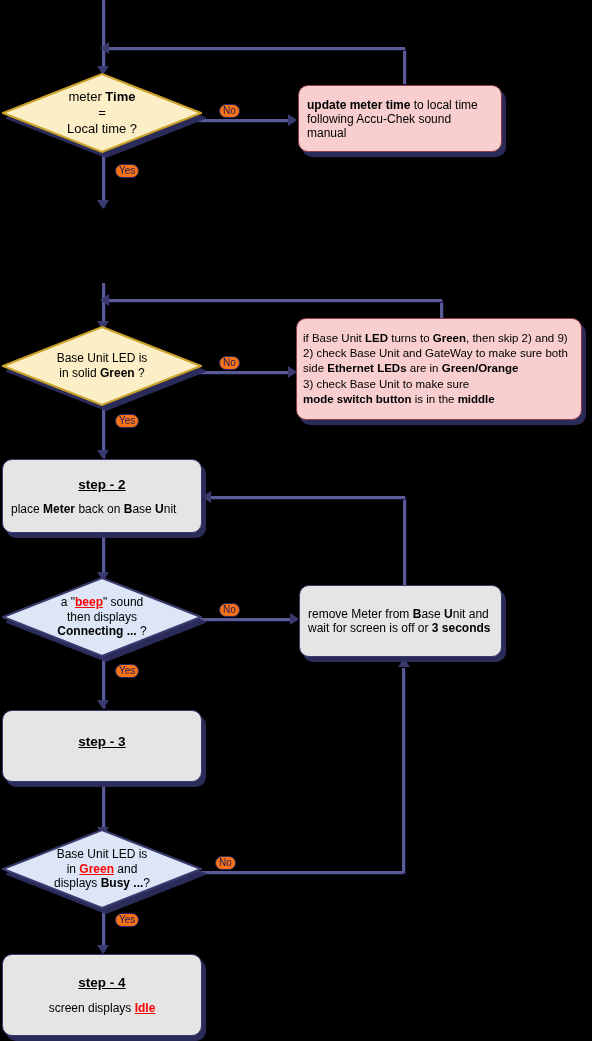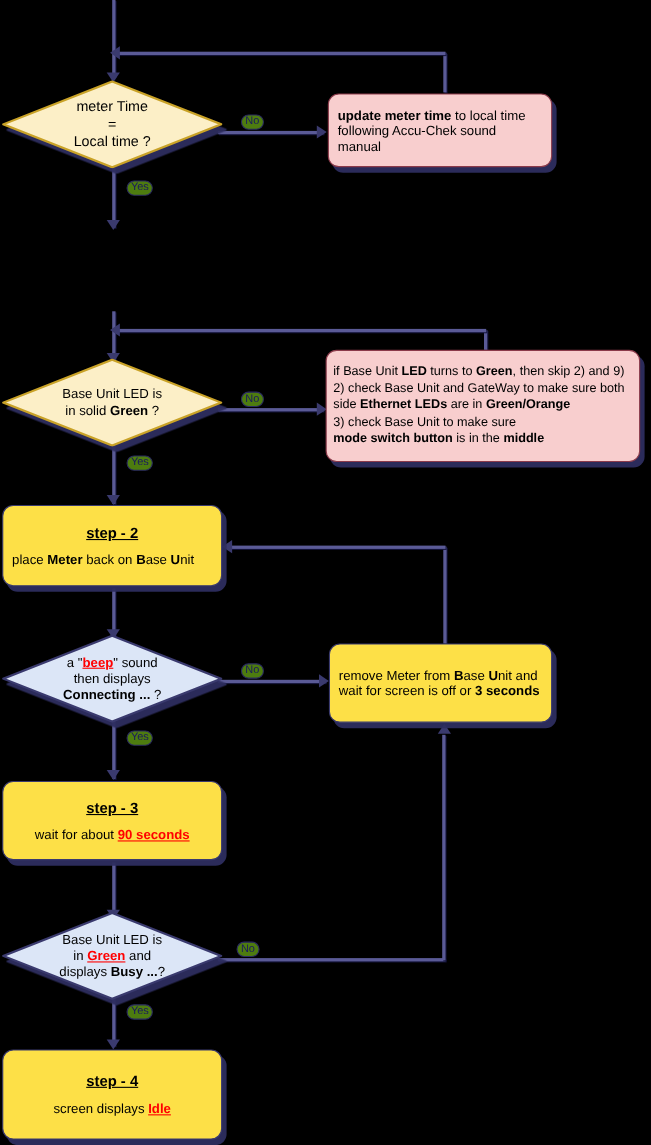--- a/index.html
+++ b/index.html
@@ -12,21 +12,21 @@
 
   .rbox{
     border:1.5px solid #3a3a6e;
     border-radius:10px;
     box-shadow:4px 5px 0 0 rgba(45,45,95,.95);
     display:flex;flex-direction:column;justify-content:center;
     color:#000;
   }
   .rbox.green{background:#d9ead3;border-color:#2f4f2f;}
   .rbox.pink {background:#f8cece;border-color:#8b3a4a;}
-  .rbox.blue {background:#fde047;border-color:#3a3a6e;}
+  .rbox.blue {background:#e5e5e5;border-color:#3a3a6e;}
 
   .diamond{
     display:flex;align-items:center;justify-content:center;
     text-align:center;color:#000;
   }
   .diamond .dshape{
     position:absolute;left:0;top:0;width:100%;height:100%;
     filter:drop-shadow(4px 5px 0 rgba(45,45,95,.95));
   }
   .diamond .dtext{position:relative;z-index:2;width:78%;line-height:1.22;}
@@ -45,21 +45,21 @@
   .edge.h{height:3px;}
   .edge.v{width:3px;}
 
   .arrow{position:absolute;width:0;height:0;}
   .arrow.down {border-left:6px solid transparent;border-right:6px solid transparent;border-top:9px solid #3a3a6e;}
   .arrow.up   {border-left:6px solid transparent;border-right:6px solid transparent;border-bottom:9px solid #3a3a6e;}
   .arrow.right{border-top:6px solid transparent;border-bottom:6px solid transparent;border-left:9px solid #3a3a6e;}
   .arrow.left {border-top:6px solid transparent;border-bottom:6px solid transparent;border-right:9px solid #3a3a6e;}
 
   .elabel{position:absolute;font-size:10px;color:#1a1a5e;
-          background:#4d7c0f;border-radius:7px;padding:0 3px;
+          background:#f97316;border-radius:7px;padding:0 3px;
           line-height:12px;border:1px solid #2a2a60;}
 </style>
 </head>
 <body>
 
 <div id="canvas">
 
   <div class="edge v" style="left:102px;top:0px;height:70px;"></div>
   <div class="arrow down" style="left:97px;top:66px;"></div>
 
@@ -115,21 +115,21 @@
 
   <div class="edge v" style="left:102px;top:903px;height:48px;"></div>
   <div class="arrow down" style="left:97px;top:945px;"></div>
   <div class="elabel" style="left:115px;top:913px;">Yes</div>
 
   <div class="node diamond" style="left:2px;top:73px;width:200px;height:80px;">
     <svg class="dshape" viewBox="0 0 200 80" preserveAspectRatio="none">
       <polygon points="100,1 199,40 100,79 1,40" fill="#fcefc7" stroke="#c9a227" stroke-width="2"></polygon>
     </svg>
     <div class="dtext t13" id="n0">
-        <div><span>meter </span><span style="font-weight: normal; margin-top: 12px;">Time</span></div>
+        <div><span>meter </span><span style="font-weight: bold; margin-top: 12px;">Time</span></div>
         <div><span>=</span></div>
         <div><span>Local time ?</span></div>
       </div>
   </div>
 
   <div class="node rbox pink" style="left:298px;top:85px;width:204px;height:67px;padding:6px 8px;">
     <div class="t12 left-line" id="n1">
         <div><span style="font-weight: bold;">update meter time</span><span> to local time</span></div>
         <div><span>following Accu-Chek sound manual</span></div>
       </div>
@@ -176,23 +176,20 @@
 
   <div class="node rbox blue" style="left:299px;top:585px;width:203px;height:72px;padding:6px 8px;">
     <div class="t12 left-line" id="n7">
         <div><span style="font-weight: normal; margin-top: 38px;">remove</span><span> Meter from </span><span style="font-weight: bold;">B</span><span>ase </span><span style="font-weight: bold;">U</span><span>nit and</span></div>
         <div><span>wait for screen is off or </span><span style="font-weight: bold;">3 seconds</span></div>
       </div>
   </div>
 
   <div class="node rbox blue" style="left:2px;top:710px;width:200px;height:72px;padding:6px 8px;">
     <div class="ttl" style="margin-bottom:10px;">step - 3</div>
-    <div class="t12 body-line" id="n8">
-        <div><span>wait for about </span><span class="red">90 seconds</span></div>
-      </div>
   </div>
 
   <div class="node diamond" style="left:2px;top:829px;width:200px;height:80px;">
     <svg class="dshape" viewBox="0 0 200 80" preserveAspectRatio="none">
       <polygon points="100,1 199,40 100,79 1,40" fill="#dce6f7" stroke="#3a3a6e" stroke-width="2"></polygon>
     </svg>
     <div class="dtext t12" id="n9">
         <div><span>Base Unit LED is</span></div>
         <div><span>in </span><span class="red">Green</span><span> and</span></div>
         <div><span>displays </span><span style="font-weight: bold;">Busy ...</span><span>?</span></div>

